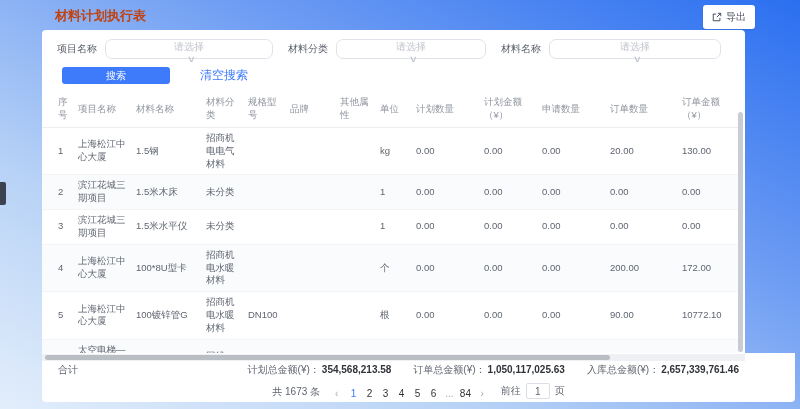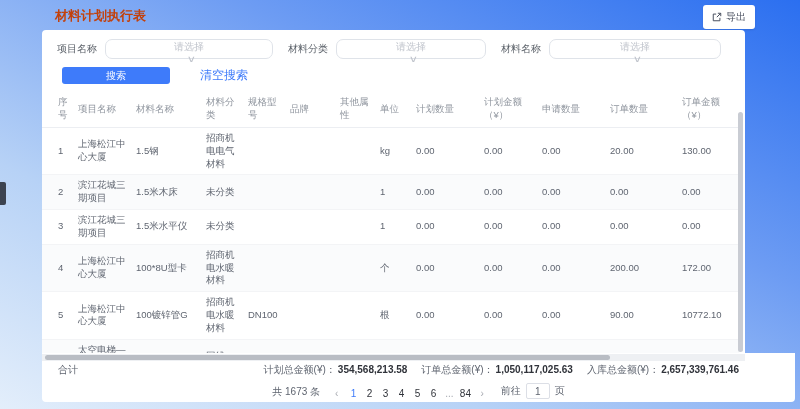--- a/index.html
+++ b/index.html
@@ -43,21 +43,21 @@
   tbody tr:nth-child(even) { background:#fafbfc; }
   th:first-child, td:first-child { padding-left:16px; }
 
   .v-scrollbar { position:absolute; right:2px; top:82px; width:5px; height:240px; background:#c9ccd3; border-radius:3px; }
 
   .footer-panel { position:absolute; left:42px; top:353px; width:753px; height:49px; background:#fff; border-radius:0 0 4px 4px; }
   .h-scrollbar { position:absolute; left:0; top:1px; width:703px; height:7px; background:#eef0f3; }
   .h-thumb { position:absolute; left:3px; top:1px; width:565px; height:5px; background:#b9bdc4; border-radius:3px; }
   .summary-row { position:absolute; left:0; top:10px; width:100%; display:flex; align-items:center; font-size:10px; }
   .summary-label { margin-left:16px; color:#5f6570; }
-  .totals { margin-left:auto; display:flex; gap:14px; padding-right:56px; }
+  .totals { margin-left:auto; display:flex; gap:22px; padding-right:56px; }
   .total-item { white-space:nowrap; color:#5f6570; }
   .total-item b { color:#30333a; font-weight:bold; margin-left:2px; }
   .pagination { position:absolute; left:0; top:30px; width:100%; display:flex; align-items:flex-end; justify-content:center; font-size:10px; color:#5f6570; gap:3px; }
   .pg-total { margin-right:8px; }
   .pg-arrow { color:#a8abb2; padding:0 4px; cursor:pointer; background:none; border:none; font-size:10px; font-family:inherit; }
   .pg-num { min-width:16px; text-align:center; color:#30333a; cursor:pointer; background:none; border:none; font-size:10px; font-family:inherit; padding:0 2px; }
   .pg-num.active { color:#3e7bfa; }
   .pg-dots { color:#a8abb2; }
   .goto { margin-left:10px; display:flex; align-items:center; gap:5px; }
   .goto-input { width:24px; height:16px; border:1px solid #dcdfe6; border-radius:2px; text-align:center; font-size:10px; color:#5f6570; font-family:inherit; }

